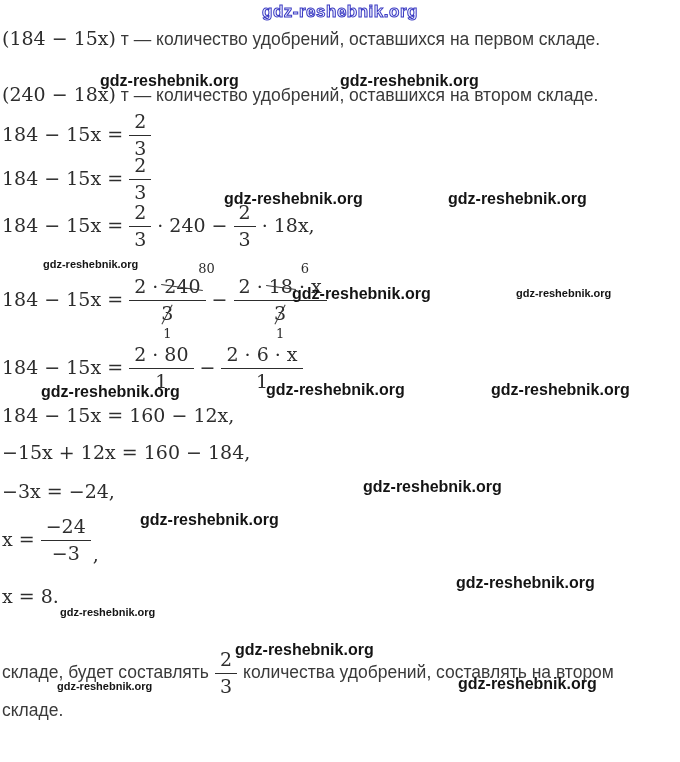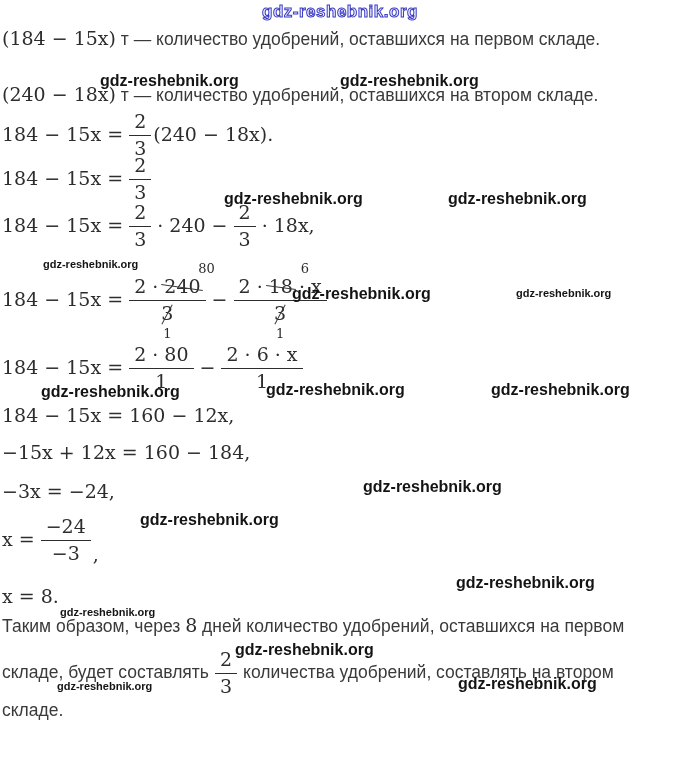--- a/index.html
+++ b/index.html
@@ -80,21 +80,20 @@
   <div class="line" style="top:84px">
     <span class="math">(240 − 18x)</span><span class="rus"> т — количество удобрений, оставшихся на втором складе.</span>
   </div>
 
   <div class="line eqline" style="top:112px;height:46px">
     <span class="math">184 − 15x =</span>
     <span class="frac tightR">
       <span class="num">2</span>
       <span class="den">3</span>
     </span>
-    <span class="math">(240 − 18x).</span>
   </div>
 
   <div class="line eqline" style="top:156px;height:46px">
     <span class="math">184 − 15x =</span>
     <span class="frac tightR">
       <span class="num">2</span>
       <span class="den">3</span>
     </span>
   </div>
 
@@ -178,23 +177,20 @@
       <span class="num">−24</span>
       <span class="den">−3</span>
     </span>
     <span class="math" style="align-self:flex-end">,</span>
   </div>
 
   <div class="line" style="top:586px">
     <span class="math">x = 8.</span>
   </div>
 
-  <div class="line" style="top:614px">
-    <span class="rus">Таким образом, через </span><span class="serif-num">8</span><span class="rus"> дней количество удобрений, оставшихся на первом</span>
-  </div>
   <div class="line eqline" style="top:650px;height:46px">
     <span class="rus">складе, будет составлять</span>
     <span class="frac">
       <span class="num">2</span>
       <span class="den">3</span>
     </span>
     <span class="rus">количества удобрений, составлять на втором</span>
   </div>
   <div class="line" style="top:700px">
     <span class="rus">складе.</span>

